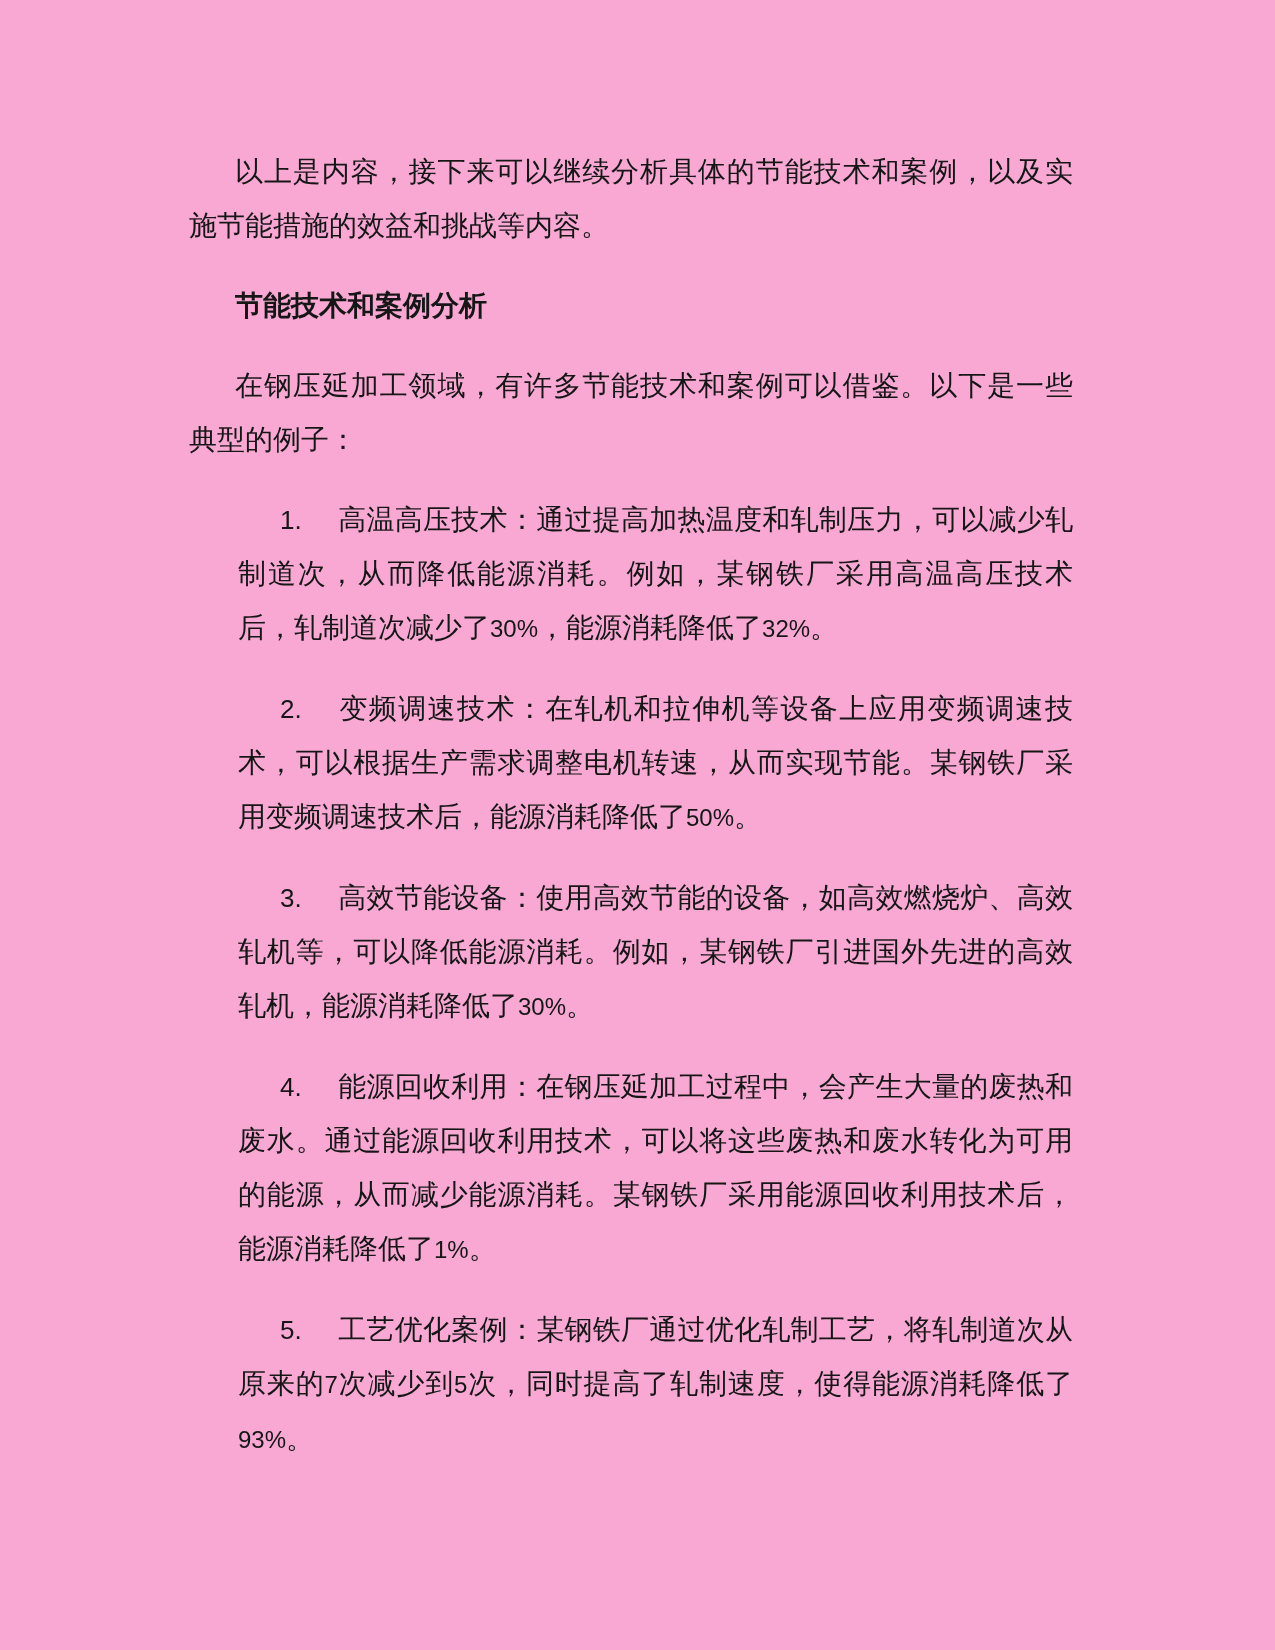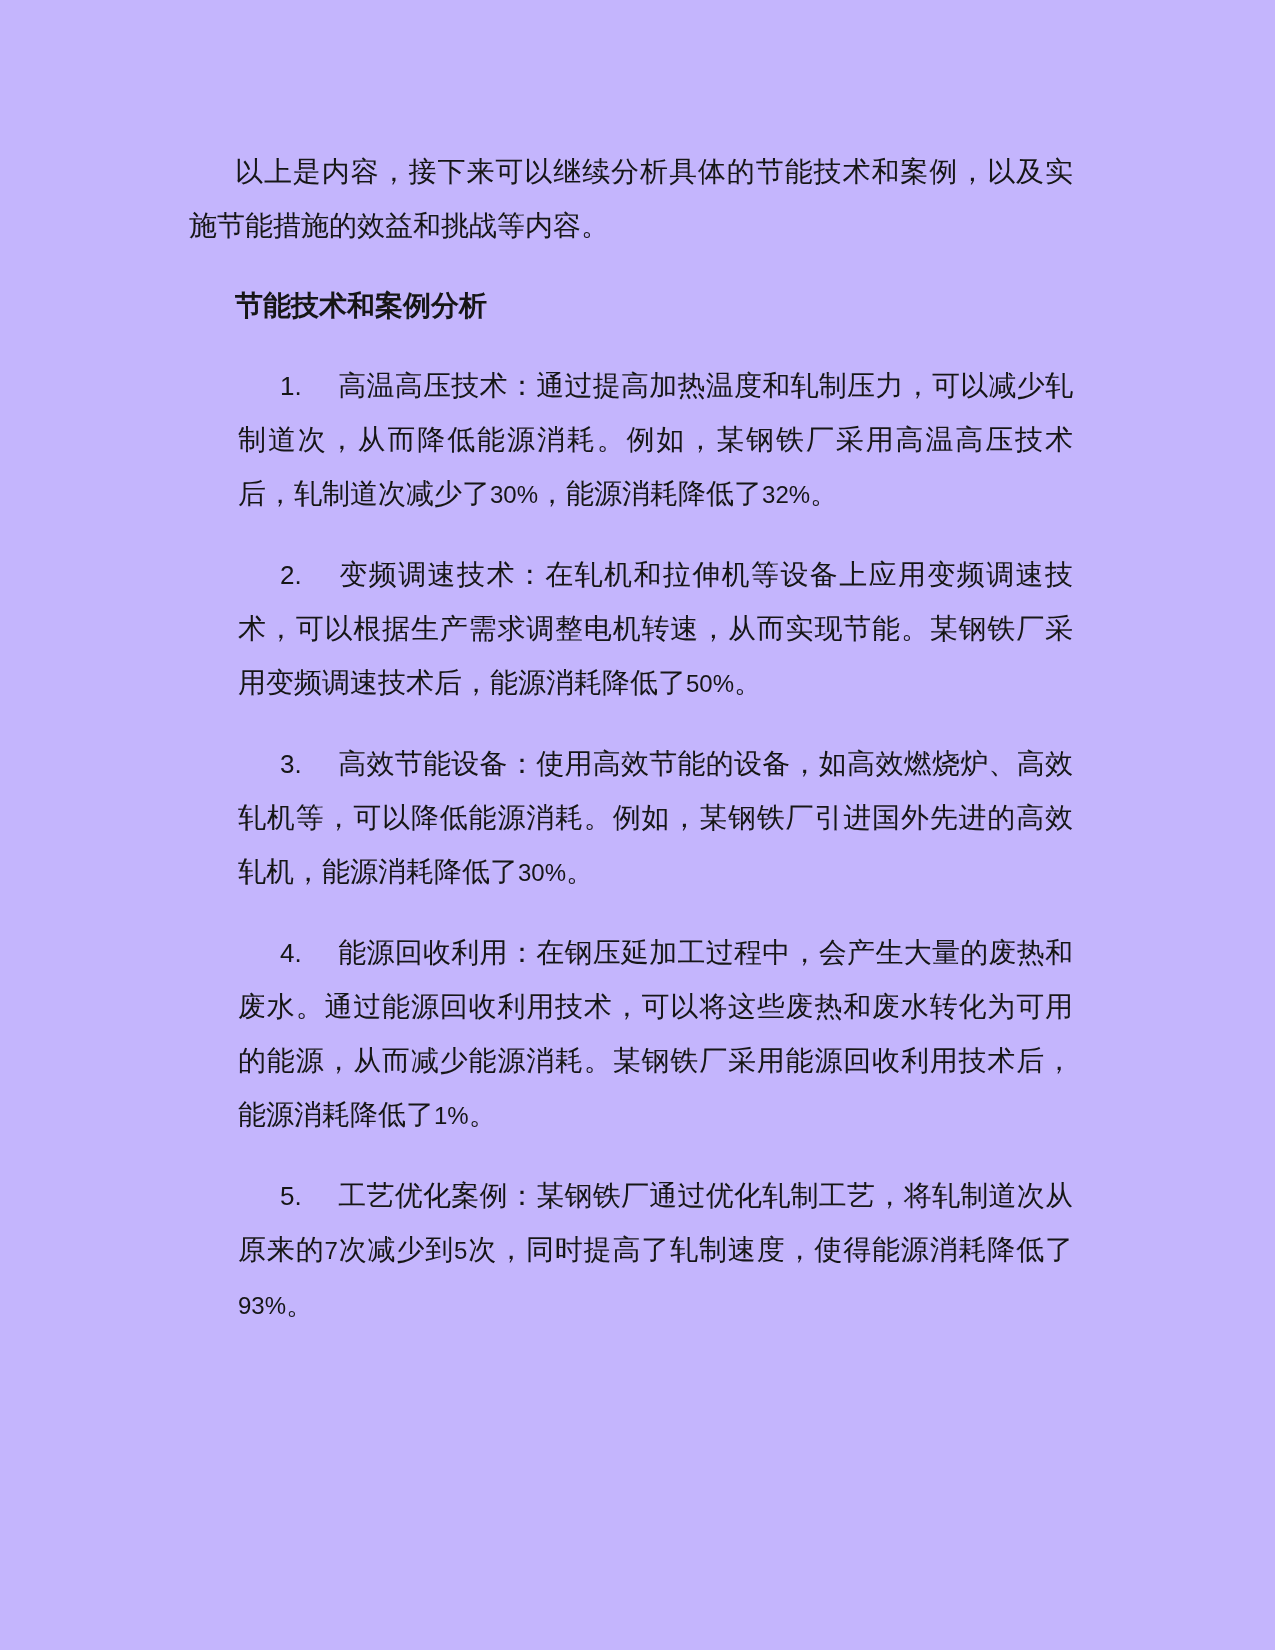--- a/index.html
+++ b/index.html
@@ -4,21 +4,21 @@
 <style>
   html, body {
     margin: 0;
     padding: 0;
     background: #ffffff;
   }
   .page {
     position: relative;
     width: 1275px;
     height: 1650px;
-    background: #c4b5fd;
+    background: #f9a8d4;
     overflow: hidden;
     font-family: "Liberation Serif", "DejaVu Serif", serif;
     color: #161616;
   }
   .content {
     position: absolute;
     left: 189px;
     top: 145px;
     width: 884px;
   }
@@ -55,20 +55,21 @@
 </head>
 <body>
 
 <div class="page">
   <div class="content">
 
     <p class="para">以上是内容，接下来可以继续分析具体的节能技术和案例，以及实施节能措施的效益和挑战等内容。</p>
 
     <p class="heading">节能技术和案例分析</p>
 
+    <p class="para">在钢压延加工领域，有许多节能技术和案例可以借鉴。以下是一些典型的例子：</p>
 
     <p class="list-item">
       <span class="list-num">1.</span><span>高温高压技术：通过提高加热温度和轧制压力，可以减少轧制道次，从而降低能源消耗。例如，某钢铁厂采用高温高压技术后，轧制道次减少了<span class="num">30%</span>，能源消耗降低了<span class="num">32%</span>。</span>
     </p>
 
     <p class="list-item">
       <span class="list-num">2.</span><span>变频调速技术：在轧机和拉伸机等设备上应用变频调速技术，可以根据生产需求调整电机转速，从而实现节能。某钢铁厂采用变频调速技术后，能源消耗降低了<span class="num">50%</span>。</span>
     </p>
 
     <p class="list-item">

